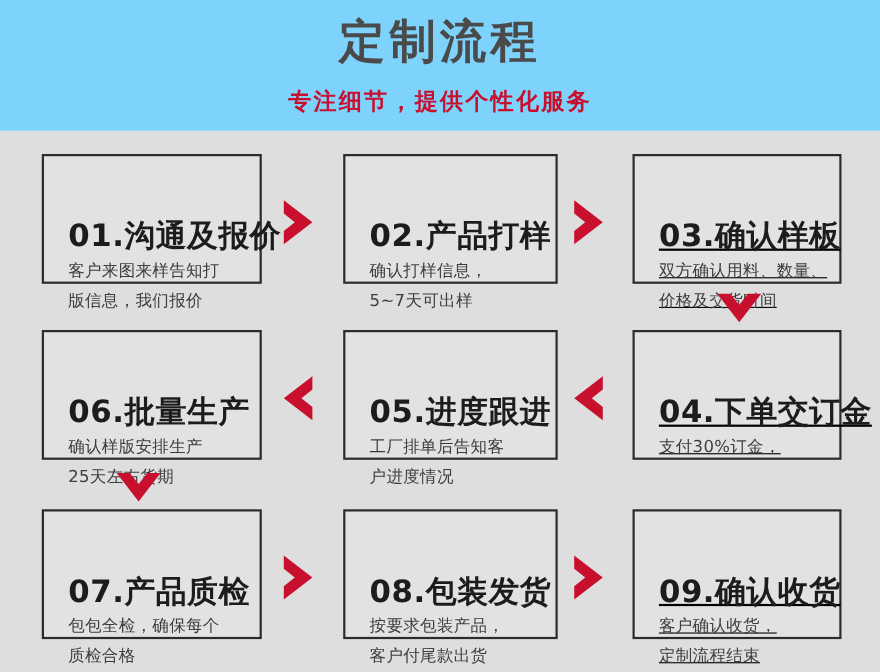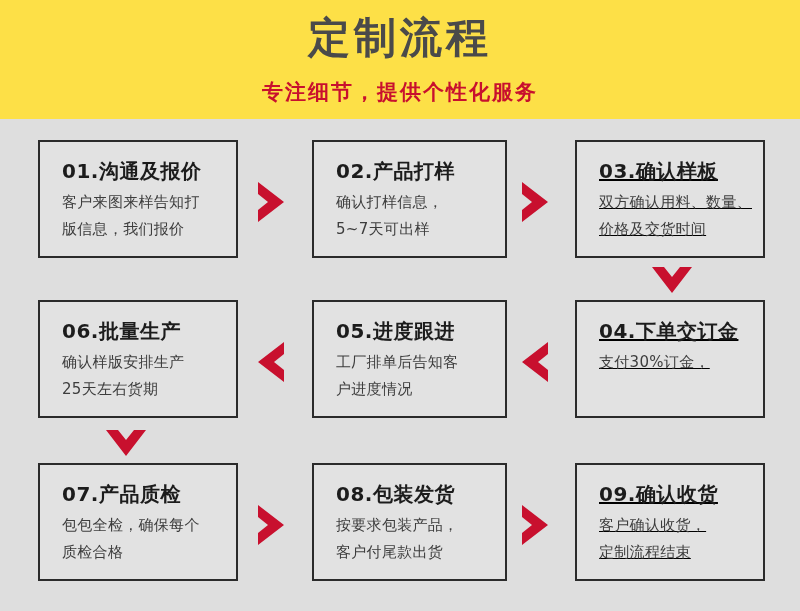--- a/index.html
+++ b/index.html
@@ -14,21 +14,21 @@
     overflow: hidden;
   }
 
   
   .header {
     position: absolute;
     left: 0;
     top: 0;
     width: 800px;
     height: 119px;
-    background: #fde047;
+    background: #7dd3fc;
     text-align: center;
   }
   .header-title {
     position: absolute;
     left: 0;
     top: 10px;
     width: 800px;
     font-size: 42px;
     font-weight: bold;
     color: #4a4a4a;
@@ -61,26 +61,27 @@
 
   
   .step-box {
     position: absolute;
     box-sizing: border-box;
     border: 2px solid #2b2b2b;
     background: #e2e2e2;
     padding: 14px 0 0 22px;
   }
   .step-title {
-    font-size: 20px;
+    font-size: 28px;
     font-weight: bold;
     color: #1c1c1c;
     letter-spacing: 0.5px;
     line-height: 30px;
     white-space: nowrap;
+    margin-top: 44px;
   }
   .step-desc {
     font-size: 15px;
     color: #3d3d3d;
     line-height: 27px;
     letter-spacing: 0.3px;
     margin-top: 3px;
     white-space: pre-line;
   }
 

